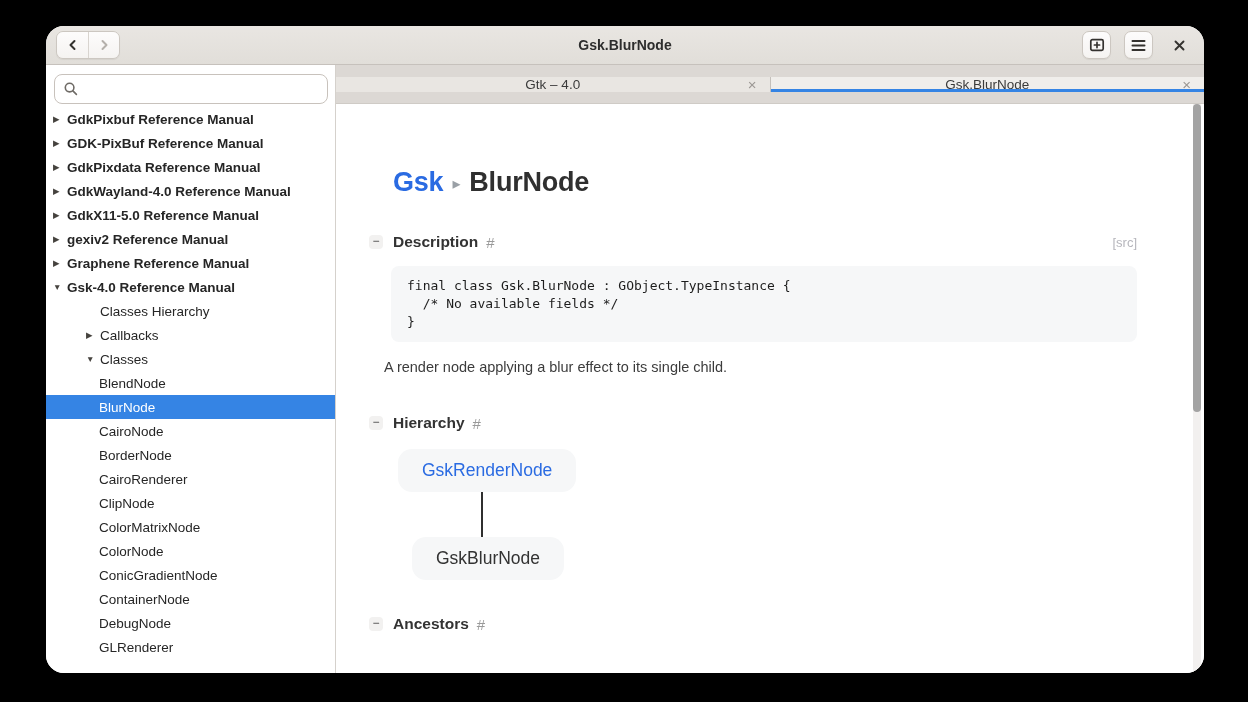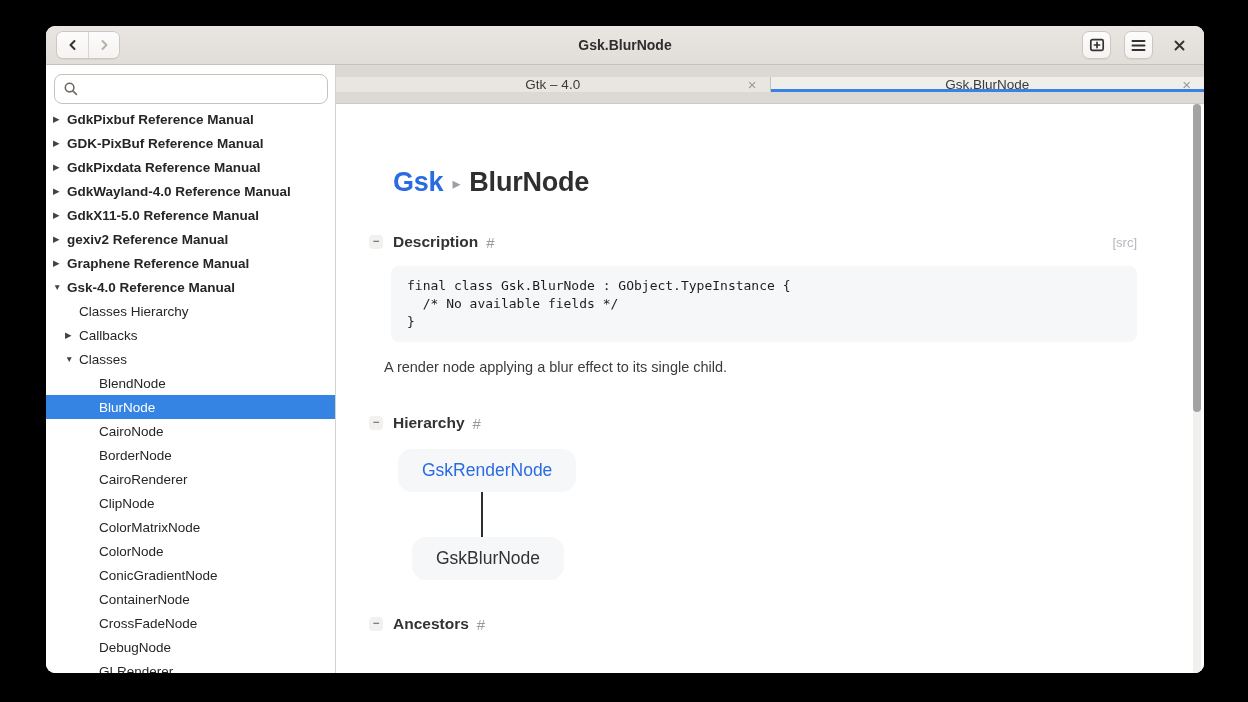--- a/index.html
+++ b/index.html
@@ -2,21 +2,21 @@
 <html><head>
 <meta charset="utf-8">
 <style>
   * { margin:0; padding:0; box-sizing:border-box; }
   html,body { width:1248px; height:702px; background:#000; overflow:hidden;
               font-family:"Liberation Sans","DejaVu Sans",sans-serif; }
   .stage { position:relative; width:1248px; height:702px; background:#000; }
 
   
   .window { position:absolute; left:46px; top:26px; width:1158px; height:647px;
-            border-radius:9px; overflow:hidden; background:#fff;
+            border-radius:18px; overflow:hidden; background:#fff;
             box-shadow:0 2px 14px rgba(0,0,0,.55); display:flex; flex-direction:column; }
 
   
   .headerbar { position:relative; height:39px; flex:0 0 39px;
                background:linear-gradient(#e9e6e2,#e1ded9);
                border-bottom:1px solid #c6c1bc; }
   .nav-group { position:absolute; left:10px; top:5px; display:flex; height:28px;
                border:1px solid #ccc7c1; border-radius:7px; overflow:hidden;
                box-shadow:0 1px 1px rgba(0,0,0,.06); }
   .nav-btn { width:31px; height:100%; background:linear-gradient(#fdfcfc,#f5f3f1);
@@ -41,21 +41,21 @@
   .search-wrap { padding:9px 7px 2px 8px; }
   .search-box { position:relative; height:30px; }
   .search-box input { width:100%; height:30px; border:1px solid #c8c2bc; border-radius:8px;
                       padding:0 10px 0 30px; font-size:13px; color:#2d2d2d; outline:none; background:#fff; }
   .search-mag { position:absolute; left:9px; top:7px; }
   .tree { flex:1; overflow:hidden; padding-top:1px; }
   .row { display:flex; align-items:center; height:24px; font-size:13.5px; color:#262626;
          white-space:nowrap; cursor:default; }
   .row.bold .lbl { font-weight:700; }
   .row.lvl0 { padding-left:7px; }
-  .row.lvl1 { padding-left:19px; }
+  .row.lvl1 { padding-left:40px; }
   .row.lvl2 { padding-left:39px; }
   .row .ex { width:14px; flex:0 0 14px; font-size:8.5px; color:#45423e; line-height:24px; }
   .row.sel { background:#3584e4; }
   .row.sel .lbl { color:#fff; }
 
   
   .main { flex:1; display:flex; flex-direction:column; min-width:0; min-height:0; }
   .tabbar { height:39px; flex:0 0 39px; display:flex; background:#dcd8d4; border-bottom:1px solid #cfcbc6;align-items:center; }
   .tab { flex:1; position:relative; display:flex; align-items:center; justify-content:center;
          font-size:13.5px; color:#3b3b3b; background:#e9e6e2; cursor:default; }
@@ -248,24 +248,20 @@
             <div class="row lvl2">
               <span class="ex"></span>
               <span class="lbl">ConicGradientNode</span>
             </div>
             <div class="row lvl2">
               <span class="ex"></span>
               <span class="lbl">ContainerNode</span>
             </div>
             <div class="row lvl2">
               <span class="ex"></span>
-              <span class="lbl">CrossFadeNode</span>
-            </div>
-            <div class="row lvl2">
-              <span class="ex"></span>
               <span class="lbl">DebugNode</span>
             </div>
             <div class="row lvl2">
               <span class="ex"></span>
               <span class="lbl">GLRenderer</span>
             </div>
           </div>
       </aside>
 
       <div class="main">

